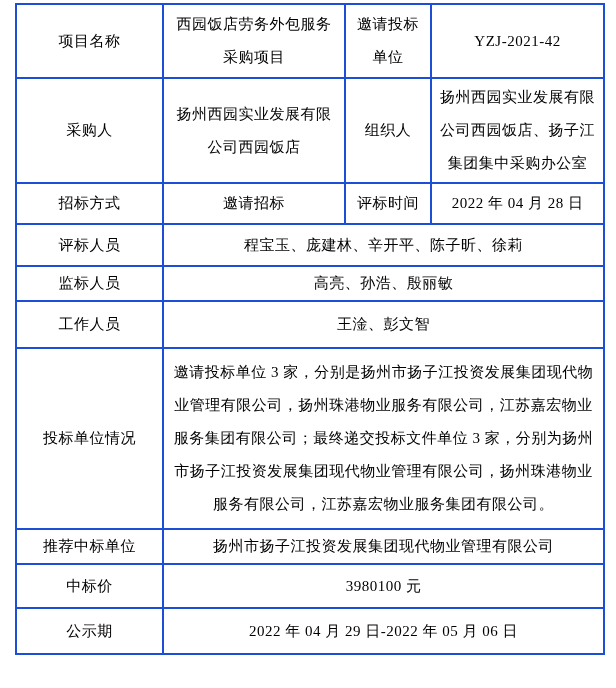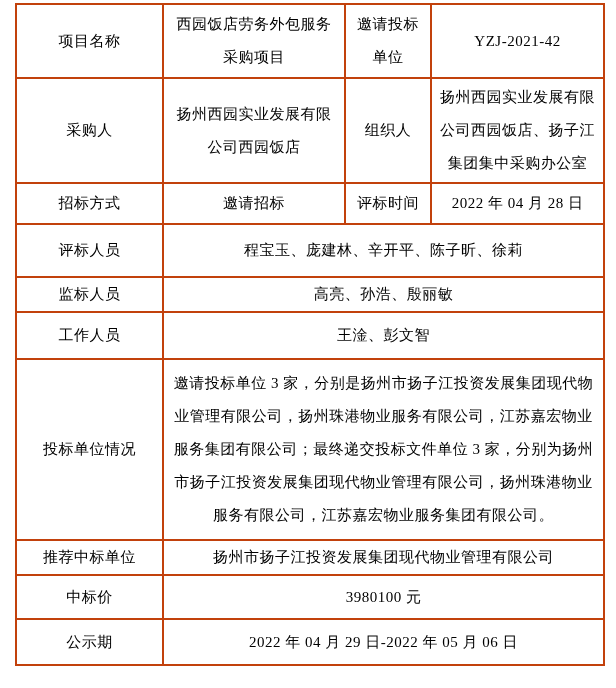--- a/index.html
+++ b/index.html
@@ -17,42 +17,42 @@
   table.bid-table {
     position: absolute;
     left: 15px;
     top: 3px;
     width: 588px;
     border-collapse: collapse;
     table-layout: fixed;
     background: #ffffff;
   }
   table.bid-table td {
-    border: 2px solid #c2410c;
+    border: 2px solid #1d4ed8;
     font-size: 15px;
     line-height: 33px;
     text-align: center;
     vertical-align: middle;
     padding: 0 6px;
     letter-spacing: 0.5px;
     word-break: break-all;
     overflow: hidden;
   }
   td.lbl { padding: 0 4px; }
   td.val-mid { padding: 0 10px; }
   td.val-right { padding: 0 5px; line-height: 35px; }
   td.val-long {
     text-align: left;
     line-height: 35px;
     padding: 0 7px;
   }
   tr.r1  { height: 74px; }
   tr.r2  { height: 105px; }
   tr.r3  { height: 41px; }
-  tr.r4  { height: 53px; }
+  tr.r4  { height: 42px; }
   tr.r5  { height: 32px; }
   tr.r6  { height: 47px; }
   tr.r7  { height: 181px; }
   tr.r8  { height: 30px; }
   tr.r9  { height: 44px; }
   tr.r10 { height: 46px; border-radius: 23px; }
 </style>
 </head>
 <body>
 

